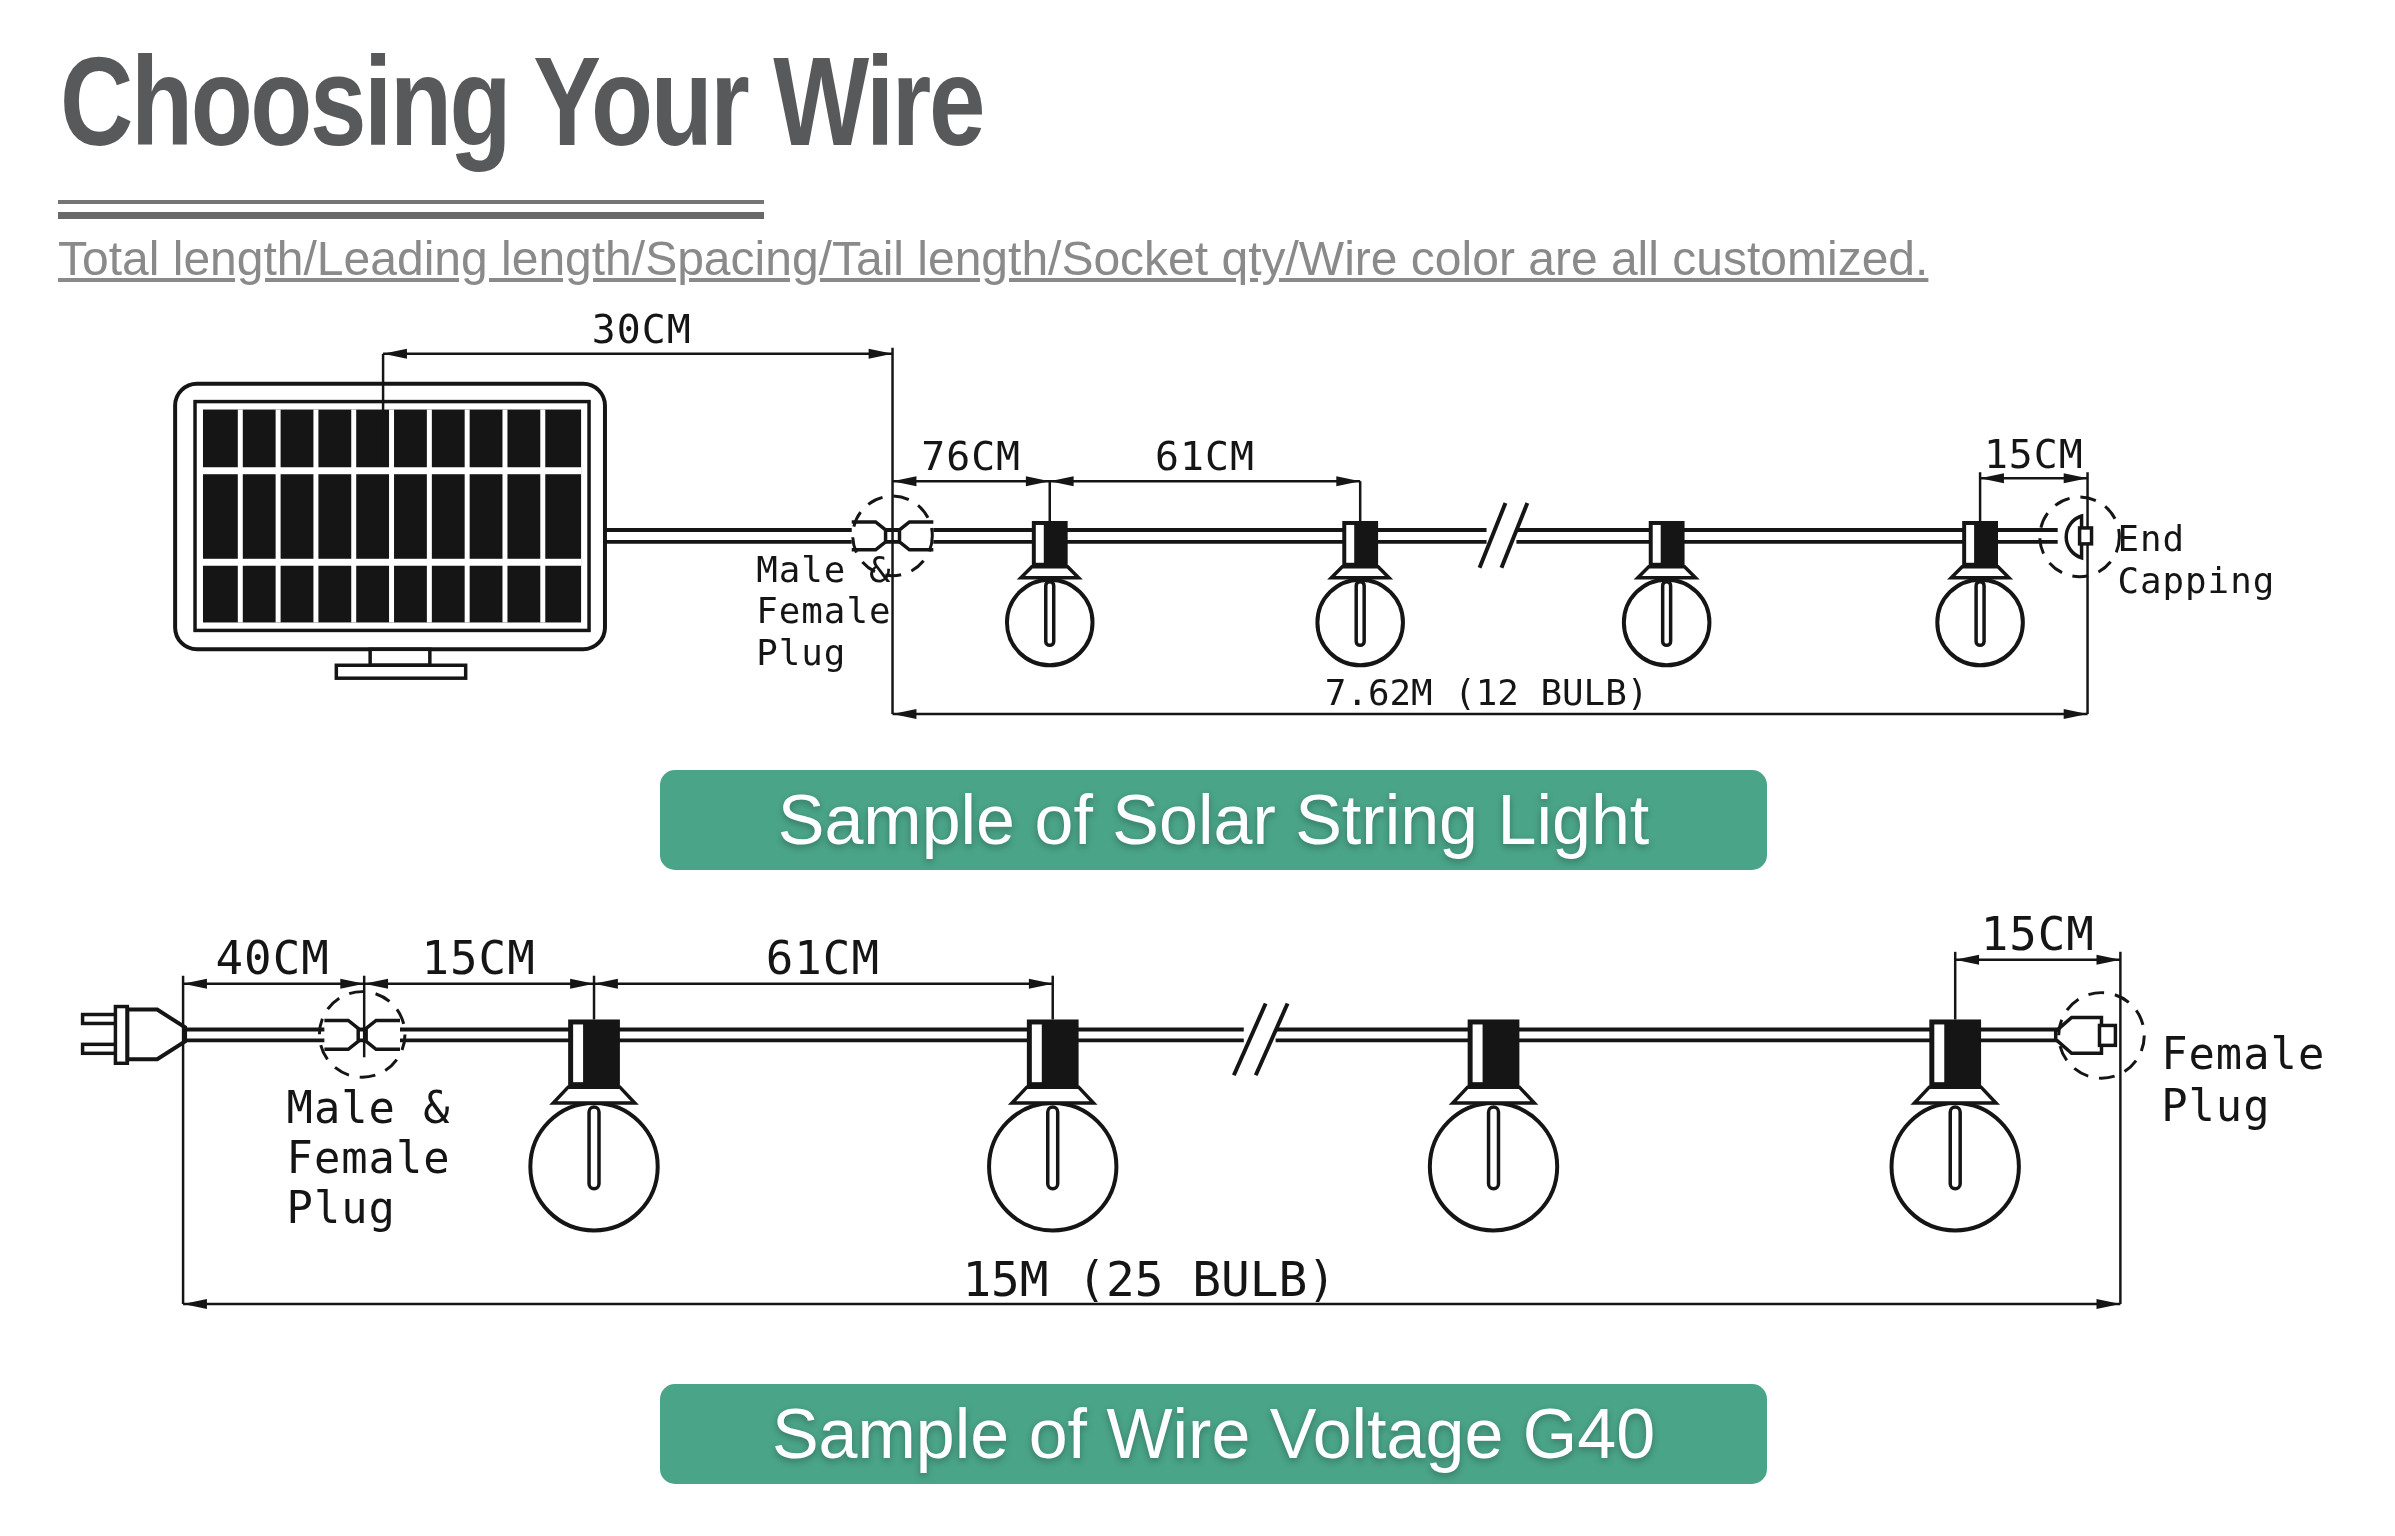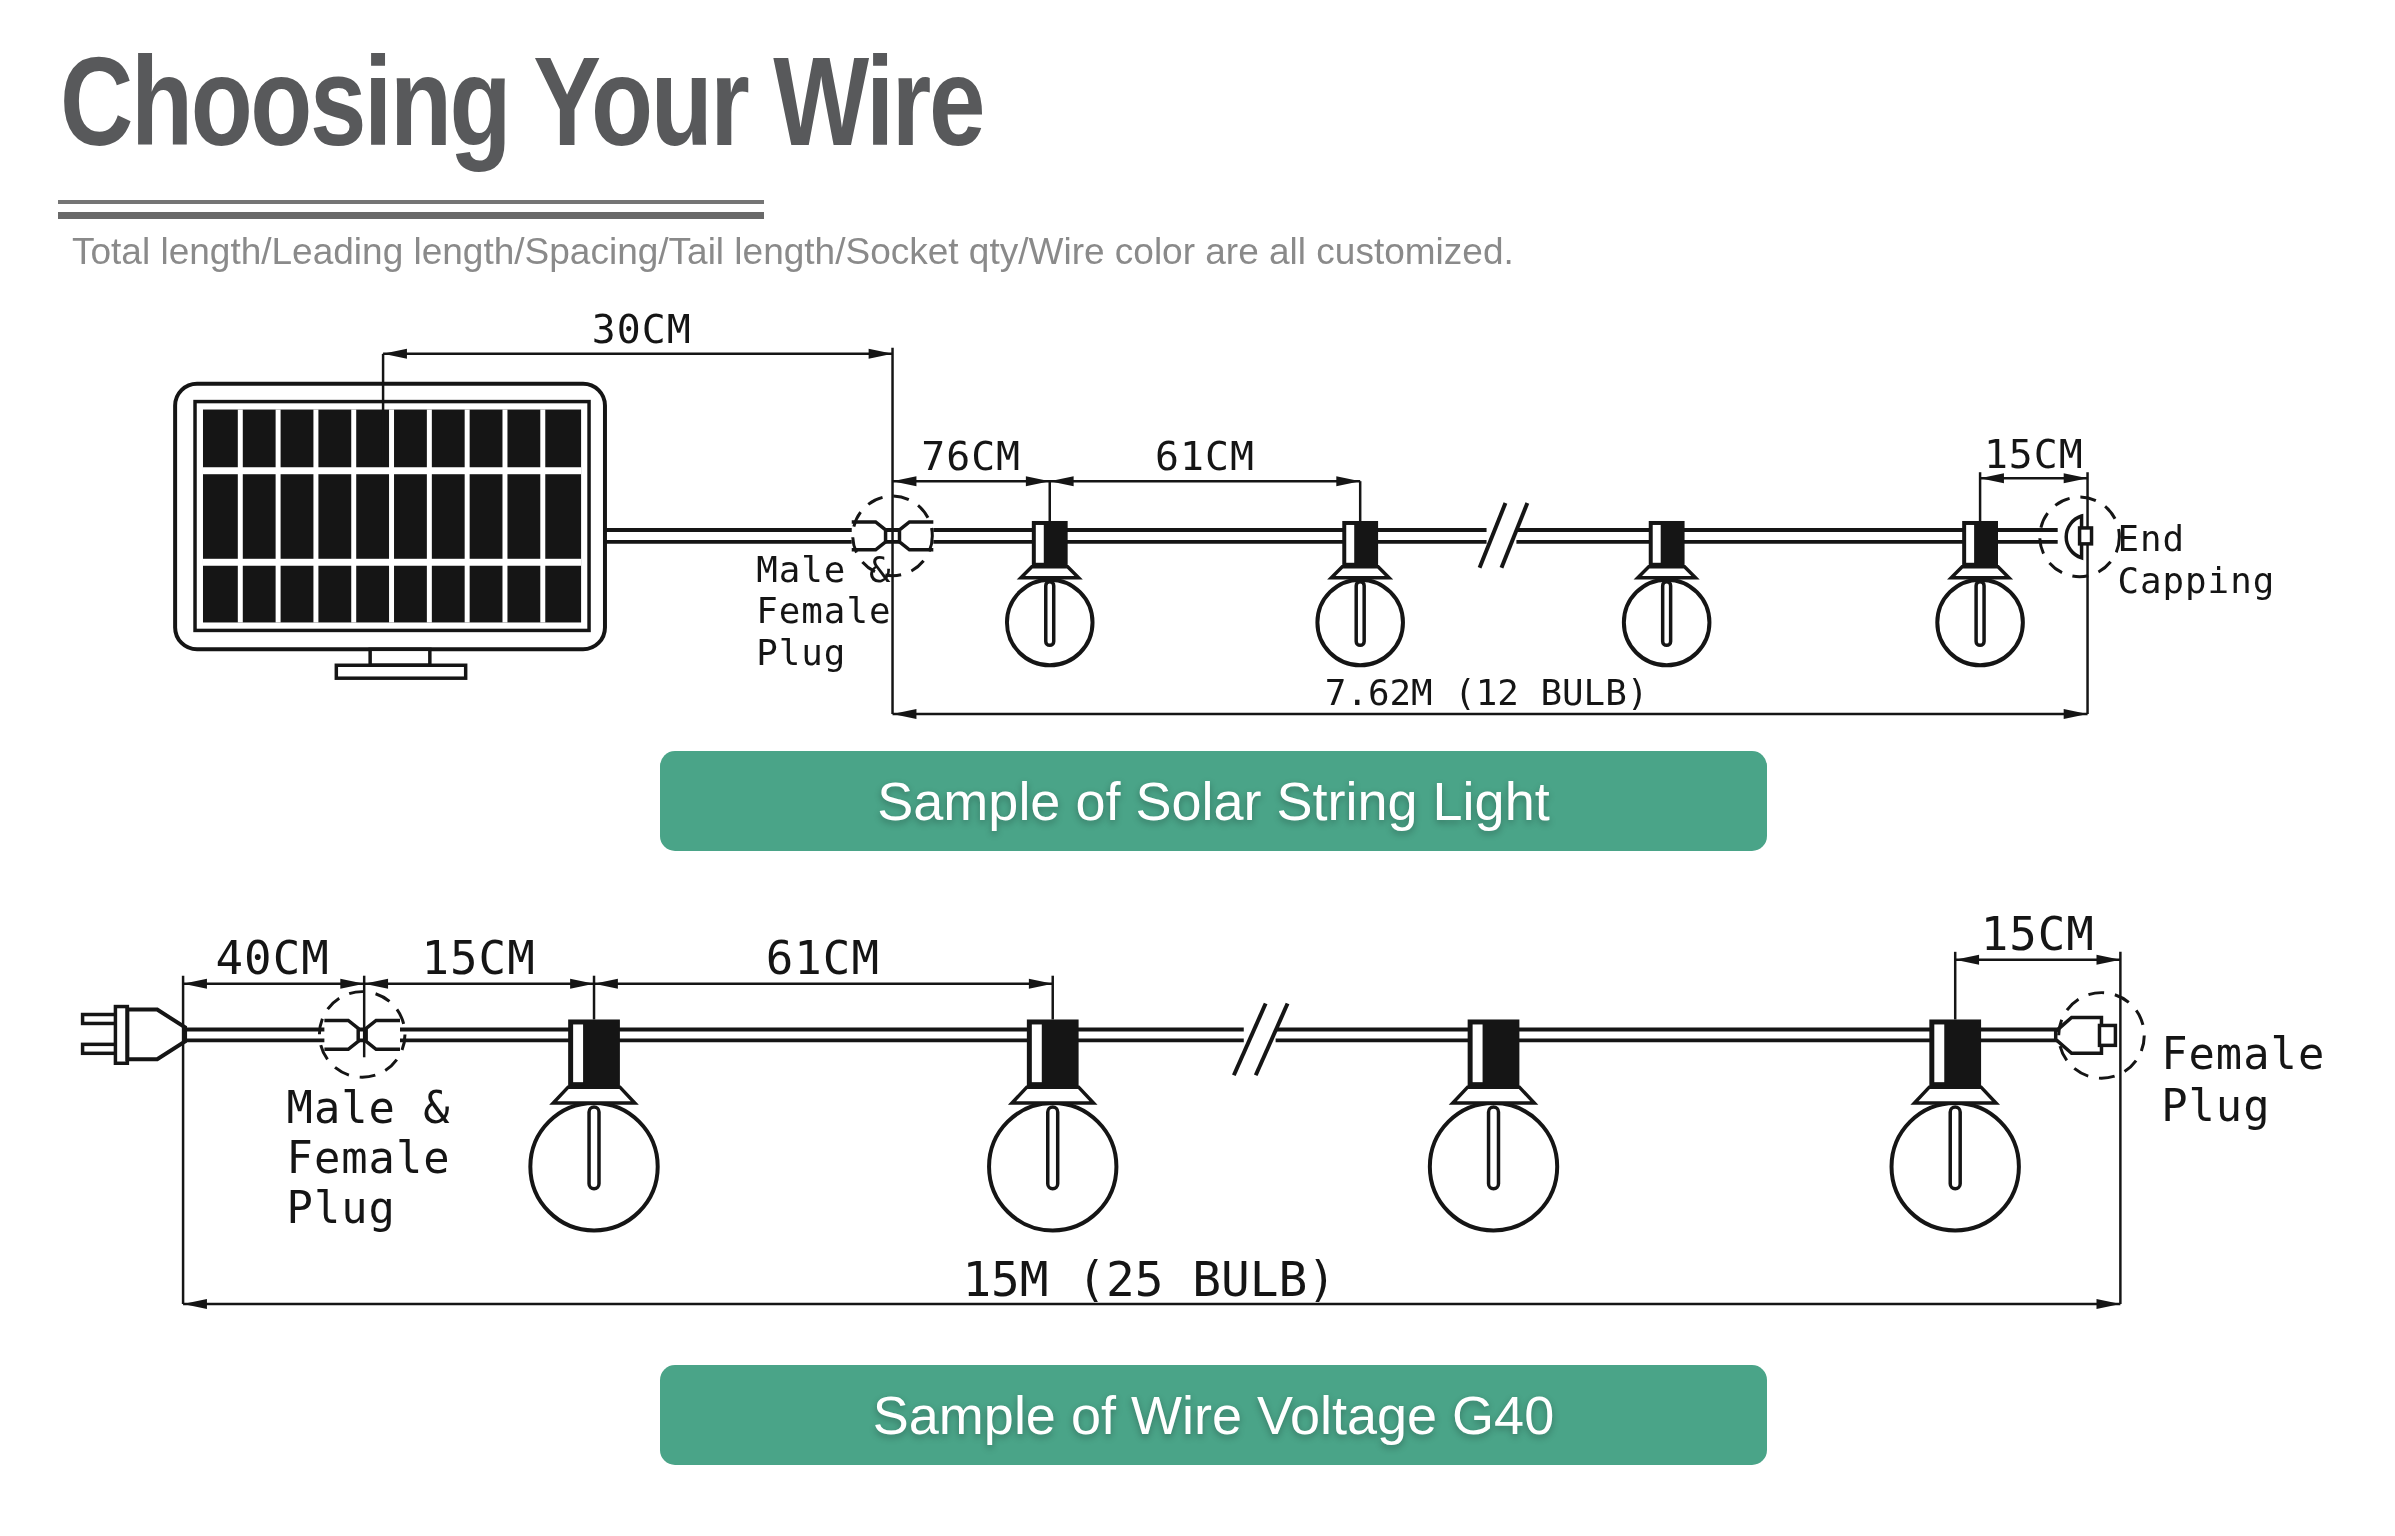--- a/index.html
+++ b/index.html
@@ -16,30 +16,31 @@
   .page-title{
     position:absolute;left:60px;top:28px;
     font-size:127px;font-weight:700;color:var(--title);
     letter-spacing:-3px;white-space:nowrap;
     transform:scaleX(0.80);transform-origin:left top;
   }
   .rule{position:absolute;left:58px;width:706px;background:#757575;}
   .rule-1{top:200px;height:4px;}
   .rule-2{top:212px;height:7px;background:#696969;}
   .page-subtitle{
-    position:absolute;left:72px;top:231px;width:2318px;
-    font-size:37px;color:var(--subtitle);letter-spacing:0px;white-space:nowrap;
+    position:absolute;left:58px;top:231px;width:2318px;
+    font-size:48px;color:var(--subtitle);letter-spacing:0px;white-space:nowrap;text-decoration:underline;
   }
   .diagram-svg{position:absolute;left:0;top:299px;width:2396px;height:1035px;}
   .banner{
     position:absolute;left:660px;width:1107px;height:100px;
     background:var(--accent);border-radius:15px;
     display:flex;align-items:center;justify-content:center;
-    color:#ffffff;font-size:54px;
+    color:#ffffff;font-size:70px;
     text-shadow:0 3px 7px rgba(0,0,0,0.28);
+    margin-top:19px;
   }
   .banner-solar{top:751px;}
   .banner-g40{top:1365px;}
   
   .ln{stroke:var(--ink);fill:none;}
   .wire{stroke-width:4;}
   .dim{stroke-width:2.5;}
   .shape{fill:#ffffff;stroke:var(--ink);stroke-width:4;}
   .shape-thin{fill:#ffffff;stroke:var(--ink);stroke-width:3.5;}
   .solid{fill:var(--ink);stroke:none;}

